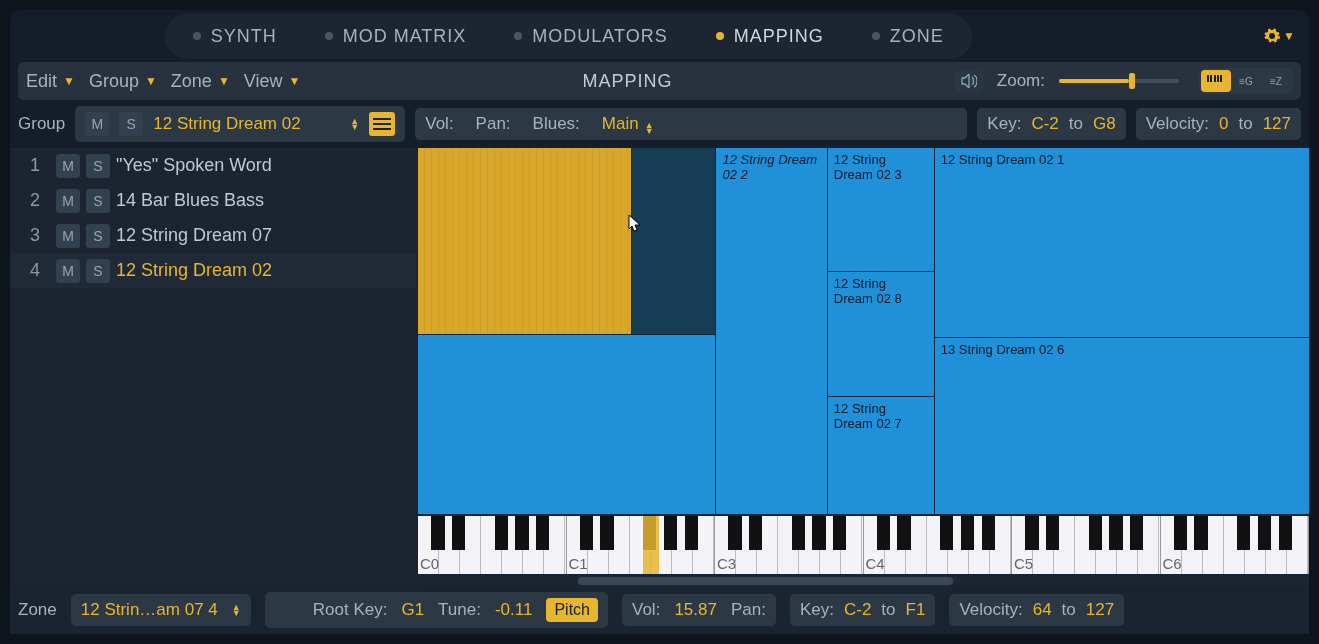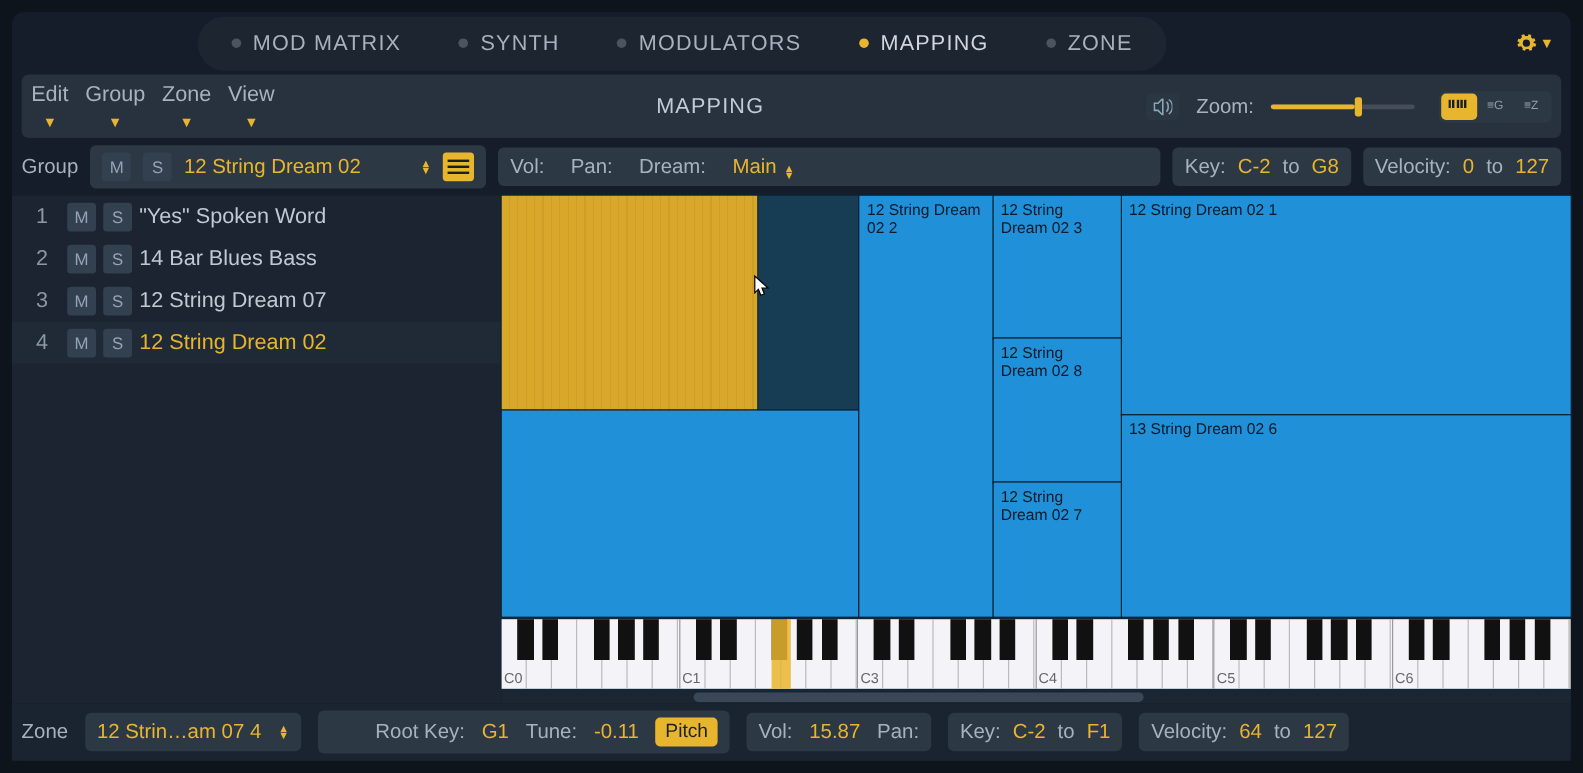--- a/index.html
+++ b/index.html
@@ -11,21 +11,21 @@
   .tabs { margin:0 auto; display:flex; gap:0; background:#1c2530; border-radius:22px; padding:4px; }
   .tab { display:flex; align-items:center; gap:10px; padding:8px 24px; color:#a8b2bd; font-size:18px; letter-spacing:1px; cursor:pointer; border-radius:18px; }
   .tab .dot { width:8px; height:8px; border-radius:50%; background:#4a5560; }
   .tab.active .dot { background:#e8b52f; }
   .tab.active { color:#d0d7de; }
   .gear-wrap { margin-left:auto; display:flex; align-items:center; color:#e8b52f; gap:2px; }
 
   
   .row { display:flex; align-items:center; gap:4px; padding:4px 8px; }
   .menus { padding:6px 8px; display:flex; gap:14px; }
-  .menu { display:flex; align-items:center; gap:6px; color:#a8b2bd; font-size:18px; cursor:pointer;flex-direction:column; }
+  .menu { display:flex; align-items:center; gap:6px; color:#a8b2bd; font-size:18px; cursor:pointer; }
   .menu .chev, .chev { color:#e8b52f; font-size:12px; }
   .center-title { flex:1; text-align:center; color:#c2ccd6; font-size:18px; letter-spacing:1px; }
   .speaker { width:28px;height:22px; background:#2a3642; border-radius:4px; display:flex; align-items:center; justify-content:center; color:#8fa; font-size:11px;}
   .zoom-label{color:#a8b2bd;font-size:17px;}
   .zoom-track{position:relative;width:120px;height:4px;background:#444d58;border-radius:2px;}
   .zoom-fill{position:absolute;left:0;top:0;bottom:0;width:58%;background:#e8b52f;border-radius:2px;}
   .zoom-handle{position:absolute;left:58%;top:-6px;width:6px;height:16px;background:#e8b52f;border-radius:2px;}
   .view-icons{display:flex;gap:0;margin-left:6px;background:#2c3844;border-radius:5px;padding:2px;}
   .vicon{width:30px;height:22px;display:flex;align-items:center;justify-content:center;color:#93a2b1;font-size:10px;cursor:pointer;border-radius:4px;}
   .vicon.active{background:#e8b52f;color:#1a2028;}
@@ -54,43 +54,43 @@
   .map{flex:1;position:relative;background:#12283a;}
   .maparea{position:absolute;left:0;right:0;top:0;bottom:72px;}
   .zone{position:absolute;background:#2090d8;outline:1px solid #0a2535;}
   .zone.sel{background:#d9a82b;background-image:repeating-linear-gradient(90deg,#d9a82b 0 6px,#cd9f27 6px 7px);}
   .zone.sel2{background:#173d55;}
   .zone .zl{position:absolute;top:4px;left:6px;color:#0b1a28;font-size:13px;line-height:15px;white-space:pre-wrap;font-weight:500;}
   .keystrip{position:absolute;left:0;right:0;bottom:12px;height:58px;background:#f4f4f8;display:flex;}
   .oct{position:relative;flex:1;border-right:1px solid #999;}
   .wkey{float:left;width:14.2857%;height:100%;border-right:1px solid #bbb;}
   .bkey{position:absolute;top:0;width:9%;height:58%;background:#111;}
-  .octl{position:absolute;bottom:2px;left:2px;font-size:12px;color:#666;}
+  .octl{position:absolute;bottom:2px;left:2px;font-size:15px;color:#666;}
   .scrollbar{position:absolute;left:0;right:0;bottom:0;height:10px;background:#1b2632;}
   .scrollthumb{position:absolute;top:1px;height:8px;background:#3a4756;border-radius:4px;}
   .cursor{position:absolute;width:14px;height:18px;pointer-events:none;}
 
   
   .bottom{padding:6px 8px;display:flex;gap:14px;align-items:center;background:#1a2430;}
   .pitch-btn{background:#e8b52f;color:#1a2028;padding:3px 8px;border-radius:4px;font-size:16px;}
 </style>
 </head>
 <body>
 
 <div class="window">
 
   <div class="topbar">
     <div class="tabs" id="tabs">
         <div class="tab">
           <span class="dot"></span>
+          <span>SYNTH</span>
+        </div>
+        <div class="tab">
+          <span class="dot"></span>
           <span>MOD MATRIX</span>
-        </div>
-        <div class="tab">
-          <span class="dot"></span>
-          <span>SYNTH</span>
         </div>
         <div class="tab">
           <span class="dot"></span>
           <span>MODULATORS</span>
         </div>
         <div class="tab active">
           <span class="dot"></span>
           <span>MAPPING</span>
         </div>
         <div class="tab">
@@ -166,21 +166,21 @@
         </div>
       <div class="list-icon">
           <span></span>
           <span></span>
           <span></span>
         </div>
     </div>
     <div class="card" style="flex:1;gap:22px;">
       <span class="lbl">Vol:</span>
       <span class="lbl">Pan:</span>
-      <span class="lbl">Dream:</span>
+      <span class="lbl">Blues:</span>
       <span style="display:flex;gap:6px;align-items:flex-end;">
           <span class="val-y">Main</span>
           <div class="updown">
             <span>▲</span>
             <span>▼</span>
           </div>
         </span>
     </div>
     <div class="card">
       <span class="lbl">Key:</span>
@@ -224,21 +224,21 @@
             <span class="name">12 String Dream 02</span>
           </div>
         </div>
       <div class="grow"></div>
     </div>
     <div class="map">
       <div class="maparea" id="maparea">
           <div class="zone sel" style="left: 0%; top: 0%; width: 24%; height: 51%;"></div>
           <div class="zone sel2" style="left: 24%; top: 0%; width: 9.5%; height: 51%;"></div>
           <div class="zone " style="left: 0%; top: 51%; width: 33.5%; height: 49%;"></div>
-          <div class="zone " style="left: 33.5%; top: 0%; width: 12.5%; height: 100%;">
+          <div class="zone " style="left: 33.5%; top: 0%; width: 12.5%; height: 100%; font-style: italic;">
             <div class="zl">12 String Dream
 02 2</div>
           </div>
           <div class="zone " style="left: 46%; top: 0%; width: 12%; height: 34%;">
             <div class="zl">12 String
 Dream 02 3</div>
           </div>
           <div class="zone " style="left: 46%; top: 34%; width: 12%; height: 34%;">
             <div class="zl">12 String
 Dream 02 8</div>

